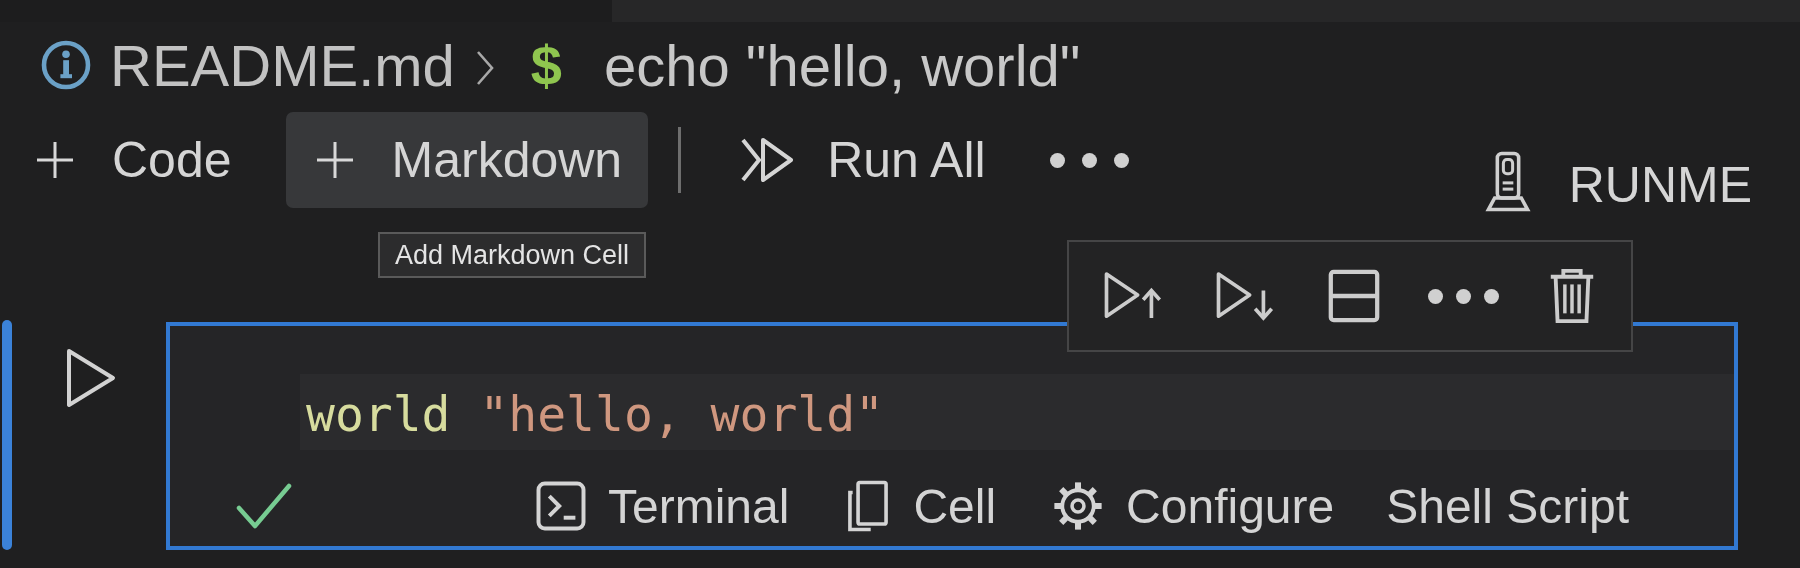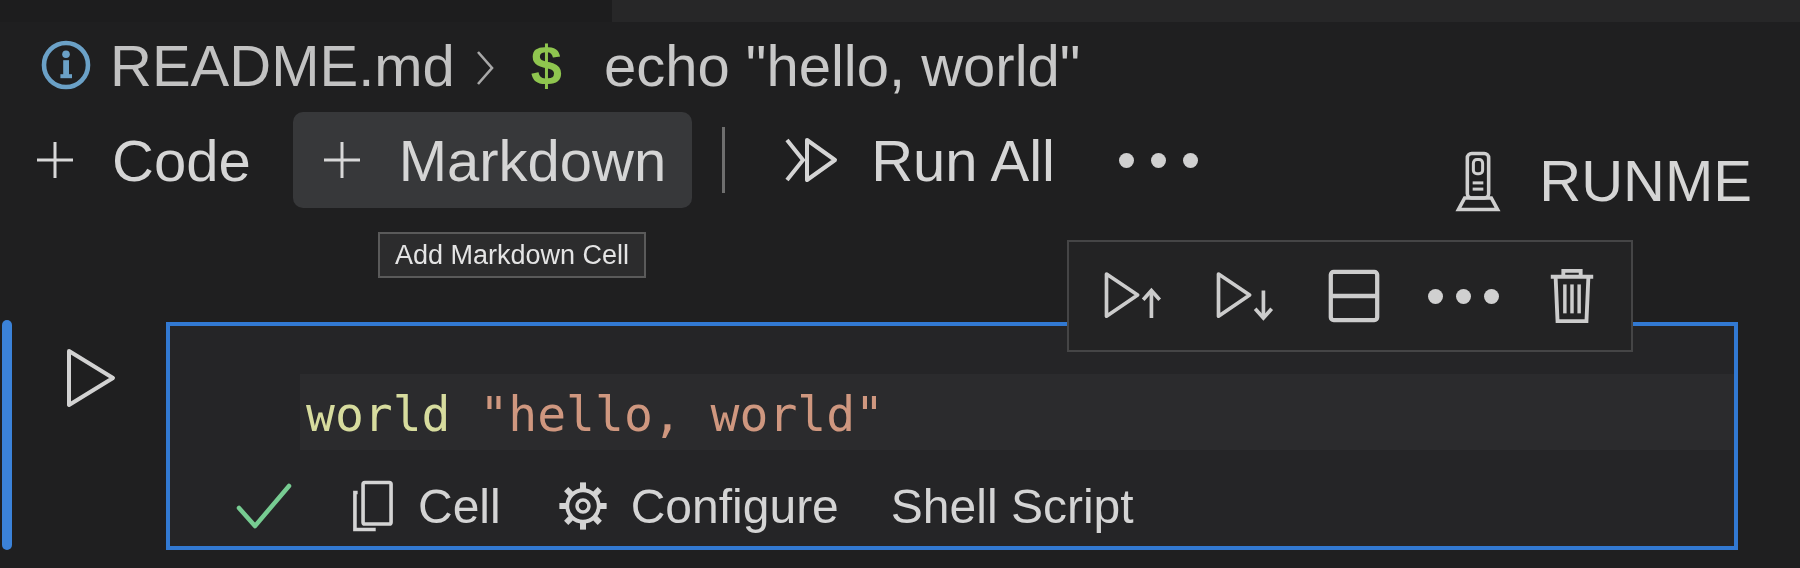--- a/index.html
+++ b/index.html
@@ -24,26 +24,26 @@
   }
   .breadcrumb-row .crumb{display:flex;align-items:center;}
   .bc-file{margin-left:18px;}
   .bc-sep{margin:6px 0 0 20px;}
   .bc-dollar{margin-left:34px;color:var(--prompt-green,#8fc54f);font-weight:700;font-size:56px;}
   .bc-command{margin-left:42px;color:#c8c8c8;}
 
   
   .toolbar-row{
     position:absolute;top:106px;left:0;width:1800px;height:108px;
-    display:flex;align-items:center;font-size:58px;color:#d5d5d5;white-space:nowrap;
+    display:flex;align-items:center;font-size:50px;color:#d5d5d5;white-space:nowrap;
   }
   .tb-btn{display:flex;align-items:center;height:96px;border-radius:10px;padding:0 26px;cursor:default;}
   .tb-btn .lbl{margin-left:34px;}
   .tb-btn.code{margin-left:6px;}
-  .tb-btn.markdown{margin-left:16px;background:var(--hover-bg,#37383a);}
+  .tb-btn.markdown{margin-left:28px;background:var(--hover-bg,#37383a);border-radius:7px;}
   .tb-divider{width:3px;height:66px;background:#6e6e6e;margin:0 30px;}
   .tb-btn.runall .lbl{margin-left:30px;}
   .tb-more{display:flex;align-items:center;gap:17px;margin-left:24px;padding:0 14px;height:96px;}
   .dot{width:15px;height:15px;border-radius:50%;background:#d0d0d0;}
   .tb-runme{position:absolute;right:48px;top:0;height:108px;display:flex;align-items:flex-end;}
   .tb-runme .lbl{margin-left:30px;color:#d5d5d5;}
 
   
   .tooltip{
     position:absolute;left:378px;top:232px;height:46px;box-sizing:border-box;
@@ -236,20 +236,30 @@
 
     <div class="code-line"><span class="tok-command">world</span><span class="tok-string"> "hello, world"</span></div>
 
     <div class="cell-statusbar">
       <span class="sb-check">
         <svg width="60" height="50" viewBox="0 0 60 50">
           <polyline points="5,27 21,45 55,5" fill="none" stroke="#77cc92" stroke-width="4.5" stroke-linecap="round" stroke-linejoin="round"></polyline>
         </svg>
       </span>
 
+      <span class="sb-item sb-terminal">
+        <span>
+          <svg width="54" height="56" viewBox="0 0 30 31">
+            <rect x="2.5" y="3" width="25" height="25" rx="3.5" fill="none" stroke="#d4d4d4" stroke-width="2.2"></rect>
+            <polyline points="8.5,10 14,15.5 8.5,21" fill="none" stroke="#d4d4d4" stroke-width="2.2"></polyline>
+            <line x1="16.5" y1="22" x2="23" y2="22" stroke="#d4d4d4" stroke-width="2.2"></line>
+          </svg>
+        </span>
+        <span class="lbl">Terminal</span>
+      </span>
 
       <span class="sb-item sb-copy">
         <span>
           <svg width="50" height="56" viewBox="0 0 27 31">
             <path d="M5,8 H3.5 V28.5 H15" fill="none" stroke="#d4d4d4" stroke-width="2"></path>
             <rect x="8" y="2.5" width="15.5" height="23" rx="1" fill="#252527" stroke="#d4d4d4" stroke-width="2"></rect>
           </svg>
         </span>
         <span class="lbl">Cell</span>
       </span>

